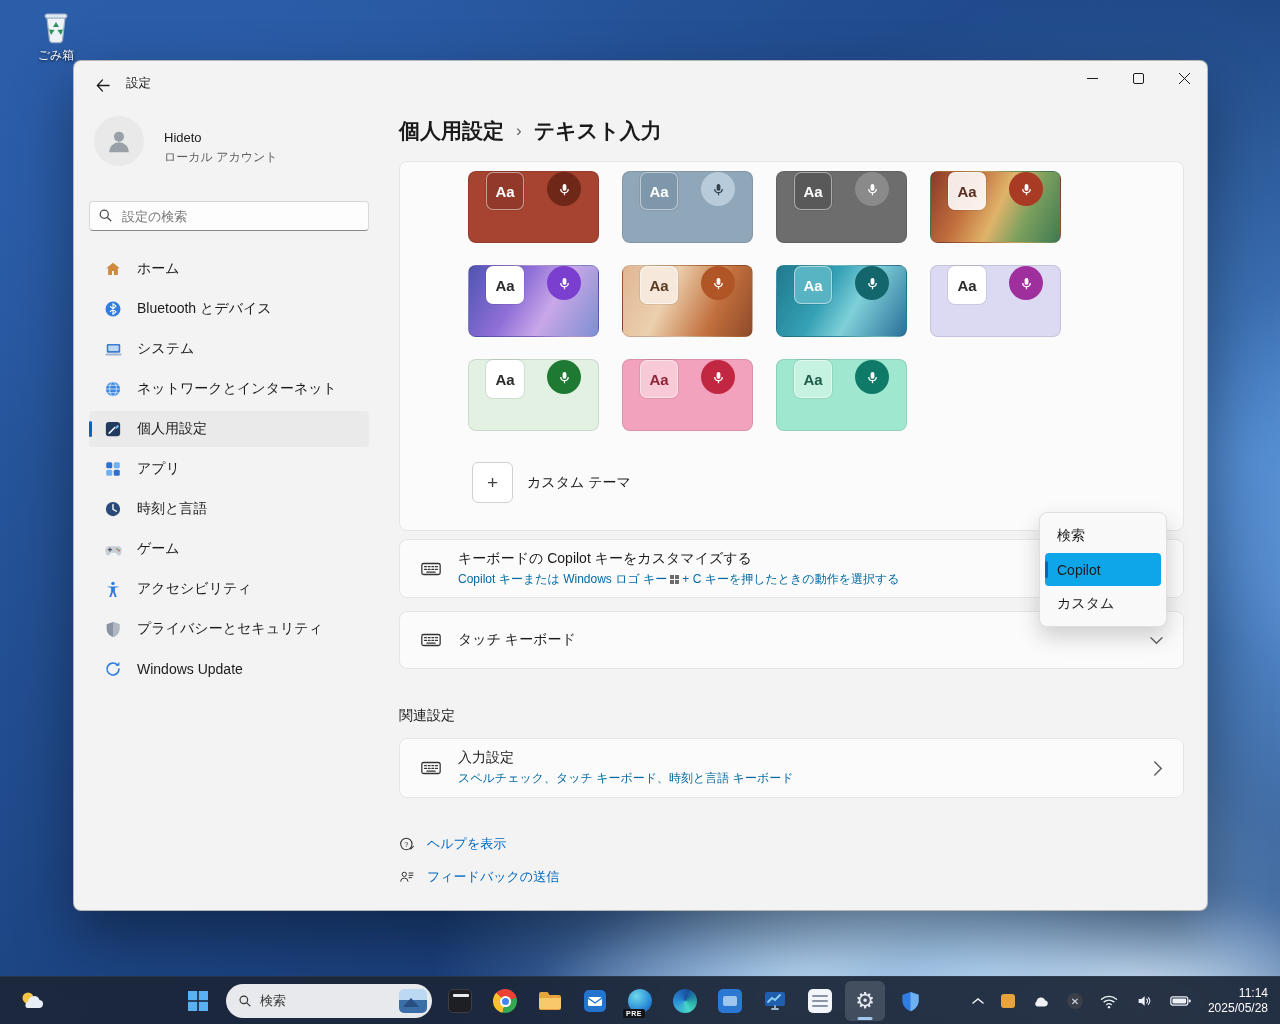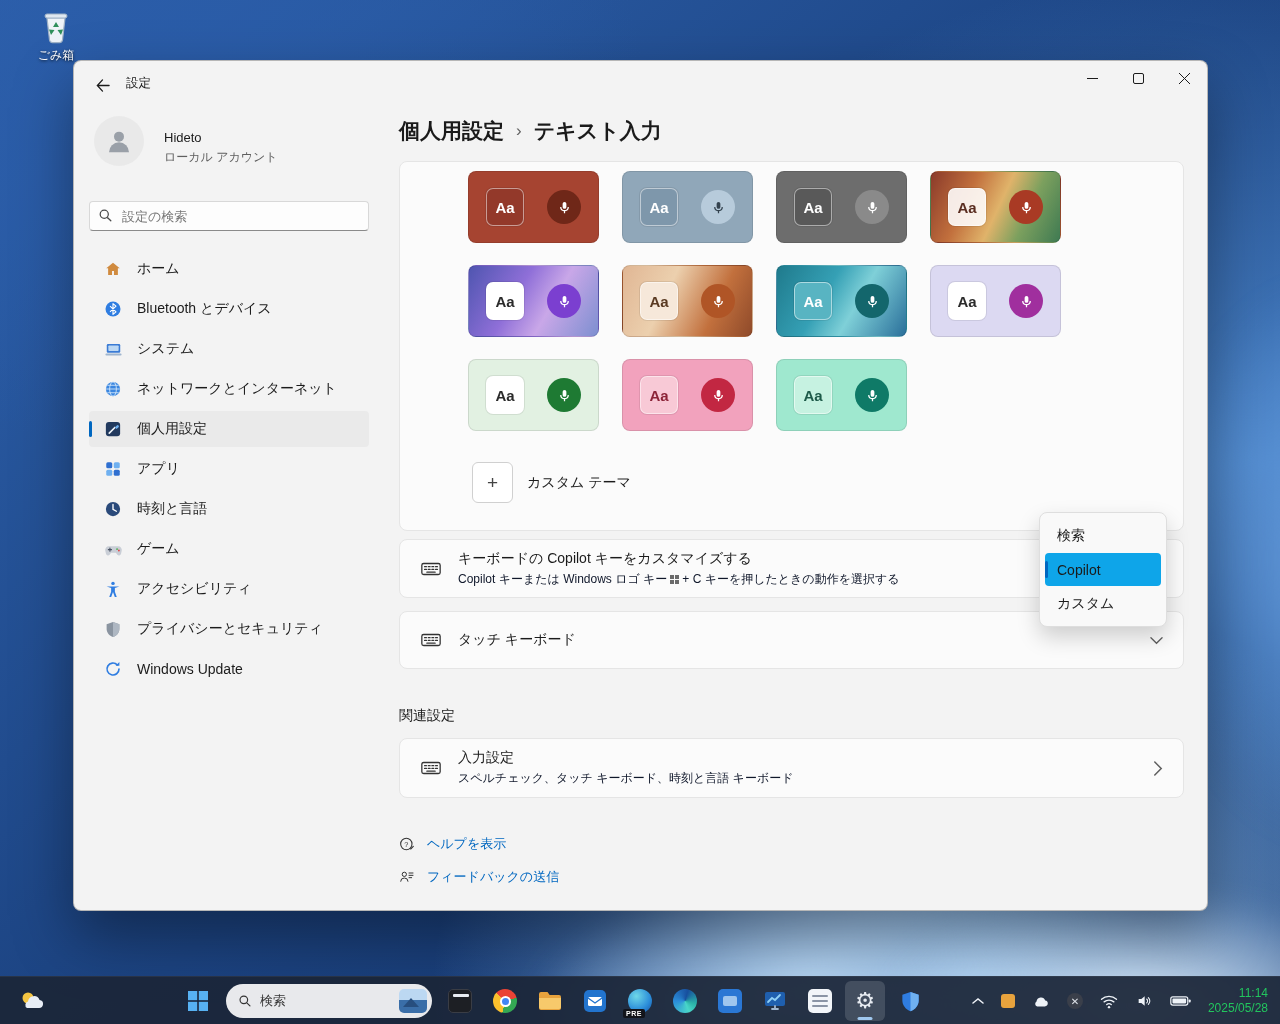--- a/index.html
+++ b/index.html
@@ -40,33 +40,33 @@
 .nav-label{font-size:14px;white-space:nowrap}
 
 .main{position:absolute;left:325px;top:48px;width:785px;bottom:0}
 .crumbs{position:absolute;left:0;top:8px;display:flex;align-items:center}
 .crumb-parent{font-size:21px;font-weight:600;color:#1a1a1a}
 .crumb-sep{font-size:17px;color:#616161;margin:0 12px}
 .crumb-current{font-size:21px;font-weight:600;color:#1a1a1a}
 .card{position:absolute;left:0;width:785px;background:#fbfbfb;border:1px solid #e5e5e5;border-radius:8px}
 .card1{top:52px;height:370px;overflow:hidden}
 .tilegrid{padding:9px 0 0 68px;display:grid;grid-template-columns:repeat(4,131px);gap:22px 23px}
-.tile{height:72px;border-radius:8px;border:1px solid rgba(0,0,0,.1);display:flex;align-items:center;justify-content:space-between;padding:0 17px;cursor:default}
+.tile{height:72px;border-radius:8px;border:1px solid rgba(0,0,0,.1);display:flex;align-items:flex-start;justify-content:space-between;padding:0 17px;cursor:default}
 .tile-aa{width:38px;height:38px;border-radius:7px;display:flex;align-items:center;justify-content:center;font-weight:600;font-size:15px;border:1px solid rgba(255,255,255,.5);box-shadow:0 0 0 1px rgba(0,0,0,.08)}
 .tile-mic{width:34px;height:34px;border-radius:50%;display:flex;align-items:center;justify-content:center}
 .customrow{position:absolute;left:72px;top:300px;display:flex;align-items:center}
 .plusbtn{width:41px;height:41px;border:1px solid #d0d0d0;border-radius:6px;background:#fff;display:flex;align-items:center;justify-content:center;font-size:19px;color:#444}
 .customlabel{margin-left:14px;font-size:14px}
 .card2{top:430px;height:59px}
 .card3{top:502px;height:58px}
 .cardrow{display:flex;align-items:center;height:100%;padding:0 20px}
 .rowic{width:22px;height:22px;margin-right:16px;flex:0 0 22px;display:flex;align-items:center;justify-content:center}
 .rowtext{flex:1;min-width:0}
 .rowtitle{font-size:14px;color:#1b1b1b}
-.rowsub{font-size:12px;color:#0f172a;margin-top:3px;white-space:nowrap}
+.rowsub{font-size:12px;color:#0369a1;margin-top:3px;white-space:nowrap}
 .rowchev{margin-left:auto;color:#5f5f5f;display:flex;align-items:center}
 .winkey{display:inline-block;width:9px;height:9px;margin:0 3px;vertical-align:-1px;background:linear-gradient(#6b6b6b,#6b6b6b),linear-gradient(#6b6b6b,#6b6b6b),linear-gradient(#6b6b6b,#6b6b6b),linear-gradient(#6b6b6b,#6b6b6b);background-size:4px 4px;background-position:0 0,5px 0,0 5px,5px 5px;background-repeat:no-repeat}
 .secheading{position:absolute;left:0;top:598px;font-size:14px;font-weight:normal}
 .card4{top:629px;height:60px}
 .linkrow{position:absolute;left:0;display:flex;align-items:center;color:#0067c0;font-size:13px;cursor:default}
 .linkrow .lic{margin-right:12px;display:flex;color:#1b1b1b}
 .help{top:726px}
 .feedback{top:759px}
 
 .flyout{position:absolute;left:640px;top:403px;width:128px;background:#f9f9f9;border:1px solid #dedede;border-radius:8px;box-shadow:0 10px 22px rgba(0,0,0,.18);padding:5px;z-index:40}
@@ -93,21 +93,21 @@
 .blueapp{width:24px;height:24px;border-radius:5px;background:#2a77d4;display:flex;align-items:center;justify-content:center}
 .blueapp .inner{width:14px;height:10px;background:#9fc6ee;border-radius:2px}
 .notesapp{width:24px;height:24px;border-radius:5px;background:#f2f5f9;display:flex;flex-direction:column;justify-content:center;gap:3px;padding:0 4px}
 .notesapp i{display:block;height:2px;background:#8a94a5;border-radius:1px}
 .preicon{width:24px;height:24px;border-radius:50%;background:radial-gradient(circle at 35% 30%,#6fd8e8,#2b8dd9 60%,#174f9e)}
 .prebadge{position:absolute;left:3px;bottom:3px;background:#12141a;color:#fff;font-size:7px;font-weight:bold;padding:1px 3px;border-radius:2px;letter-spacing:.5px}
 .tb-right{position:absolute;right:4px;top:0;height:48px;display:flex;align-items:center;gap:9px;color:#eef2f7}
 .trybtn{display:flex;align-items:center;justify-content:center;border-radius:4px;padding:4px}
 .smsq{width:14px;height:14px;border-radius:3px;background:#e8a33d}
 .circx{width:16px;height:16px;border-radius:50%;background:#3a3f4a;color:#dfe4ea;font-size:10px;display:flex;align-items:center;justify-content:center}
-.clock{text-align:right;font-size:12px;line-height:15px;padding:0 8px 0 4px;color:#22c55e}
+.clock{text-align:right;font-size:12px;line-height:15px;padding:0 8px 0 4px;color:#ffffff}
 </style>
 </head>
 <body>
 
 <div class="desktop">
   <div class="petal p1"></div>
     <div class="petal p2"></div>
     <div class="petal p3"></div>
 </div>
 

